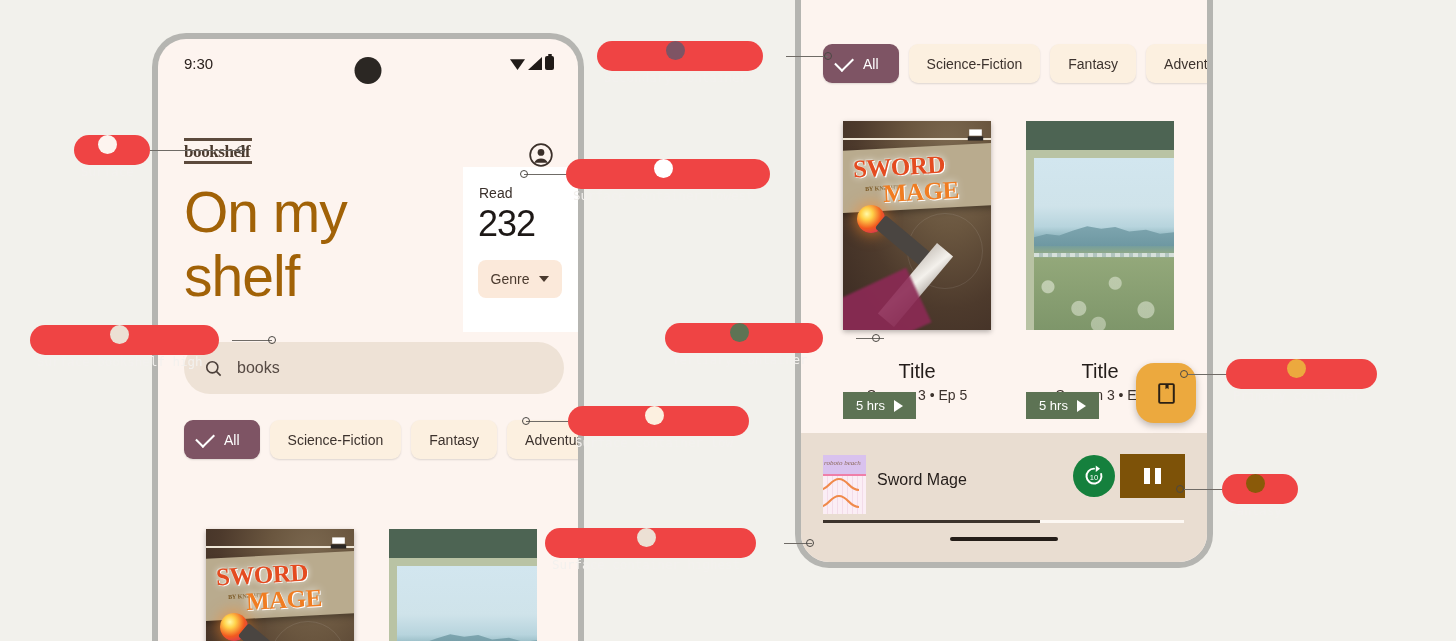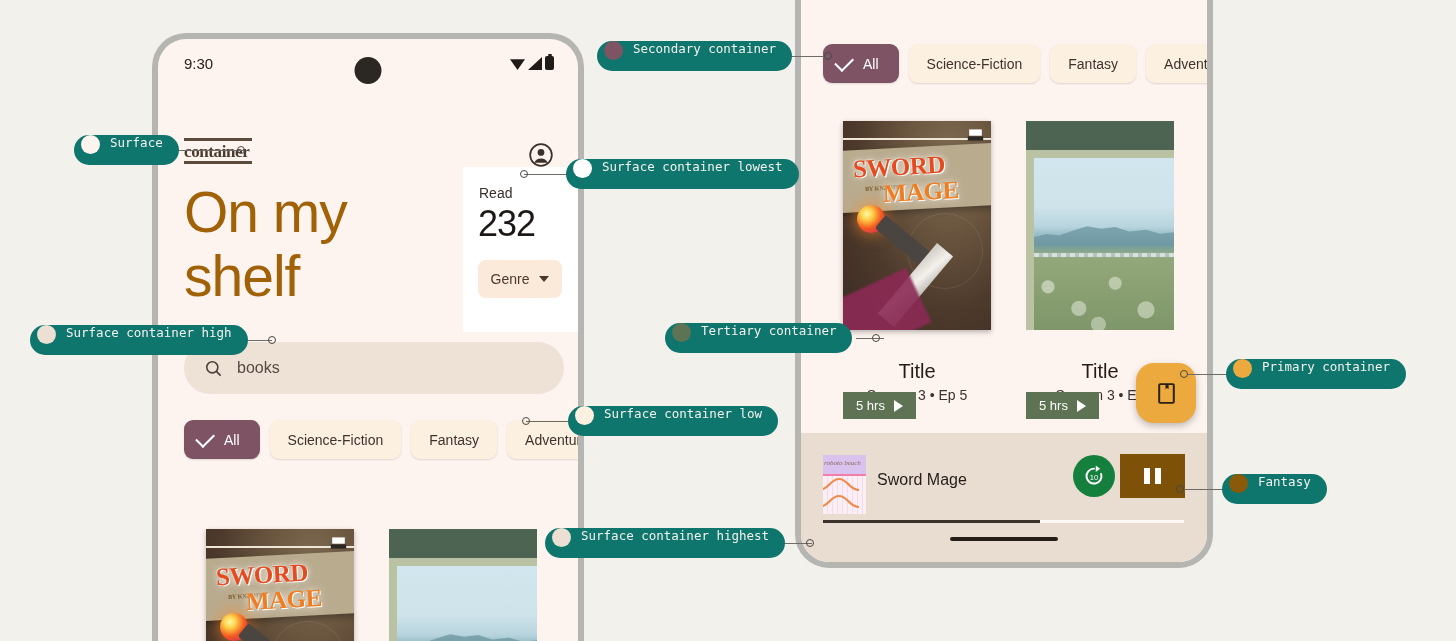--- a/index.html
+++ b/index.html
@@ -134,22 +134,22 @@
     display:flex;align-items:center;justify-content:center;}
   .pause-btn{position:absolute;right:22px;top:21px;width:65px;height:44px;background:#7d5208;
     display:flex;align-items:center;justify-content:center;gap:5px;}
   .pause-btn i{display:block;width:6px;height:16px;background:#fff;}
   .progress{position:absolute;left:22px;bottom:39px;width:361px;height:3px;background:#fdf8f3;}
   .progress .fill{height:100%;width:60%;background:#3c332c;}
   .handle{position:absolute;left:50%;bottom:21px;transform:translateX(-50%);width:108px;height:4px;
     border-radius:2px;background:#241d18;}
 
   
-  .ann{position:absolute;height:30px;border-radius:15px;background:#0f766e;display:flex;align-items:flex-start;
-    gap:10px;padding:0 16px 0 7px;z-index:40;}
+  .ann{position:absolute;height:30px;border-radius:15px;background:#ef4444;display:flex;align-items:center;
+    gap:10px;padding:0 16px 0 7px;z-index:40;flex-direction:column;}
   .ann .sw{width:19px;height:19px;border-radius:50%;flex:none;}
   .ann .lb{font-family:"DejaVu Sans Mono", monospace;font-size:12.5px;color:#f3f1ee;white-space:nowrap;letter-spacing:0;}
   .lead{position:absolute;height:1px;background:#6f6b66;z-index:39;}
   .dot{position:absolute;width:8px;height:8px;border-radius:50%;border:1.5px solid #4b4844;background:transparent;
     box-sizing:border-box;z-index:41;}
 </style>
 </head>
 <body>
 
 <div class="stage">
@@ -161,21 +161,21 @@
       <div class="camera-dot"></div>
       <div class="status-icons">
         <span class="ic-wifi"></span>
         <span class="ic-sig"></span>
         <span class="ic-bat"></span>
       </div>
     </div>
 
     <div class="logo">
       <div class="bar"></div>
-      <div class="word">container</div>
+      <div class="word">bookshelf</div>
       <div class="bar"></div>
     </div>
 
     <div class="avatar-btn">
       <svg width="26" height="26" viewBox="0 0 24 24" fill="none" stroke="#3b302a" stroke-width="1.6">
         <circle cx="12" cy="12" r="10"></circle>
           <circle cx="12" cy="9.6" r="3.1" fill="#3b302a" stroke="none"></circle>
         <path d="M5.6 19.2a7.2 7.2 0 0 1 12.8 0" fill="#3b302a" stroke="none"></path>
       </svg>
     </div>
@@ -349,21 +349,21 @@
   <div class="dot" style="left:237px;top:146px;"></div>
   <div class="ann" style="left:74px;top:135px;">
     <span class="sw" style="background:#fdf4ef"></span>
     <span class="lb">Surface</span>
   </div>
 
   <div class="lead" style="left:232px;top:340px;width:40px;"></div>
   <div class="dot" style="left:268px;top:336px;"></div>
   <div class="ann" style="left:30px;top:325px;">
     <span class="sw" style="background:#ece0d4"></span>
-    <span class="lb">Surface container high</span>
+    <span class="lb">Surface bookshelf high</span>
   </div>
 
   <div class="lead" style="left:786px;top:56px;width:42px;"></div>
   <div class="dot" style="left:824px;top:52px;"></div>
   <div class="ann" style="left:597px;top:41px;">
     <span class="sw" style="background:#7e5464"></span>
     <span class="lb">Secondary container</span>
   </div>
 
   <div class="lead" style="left:524px;top:174px;width:48px;"></div>

